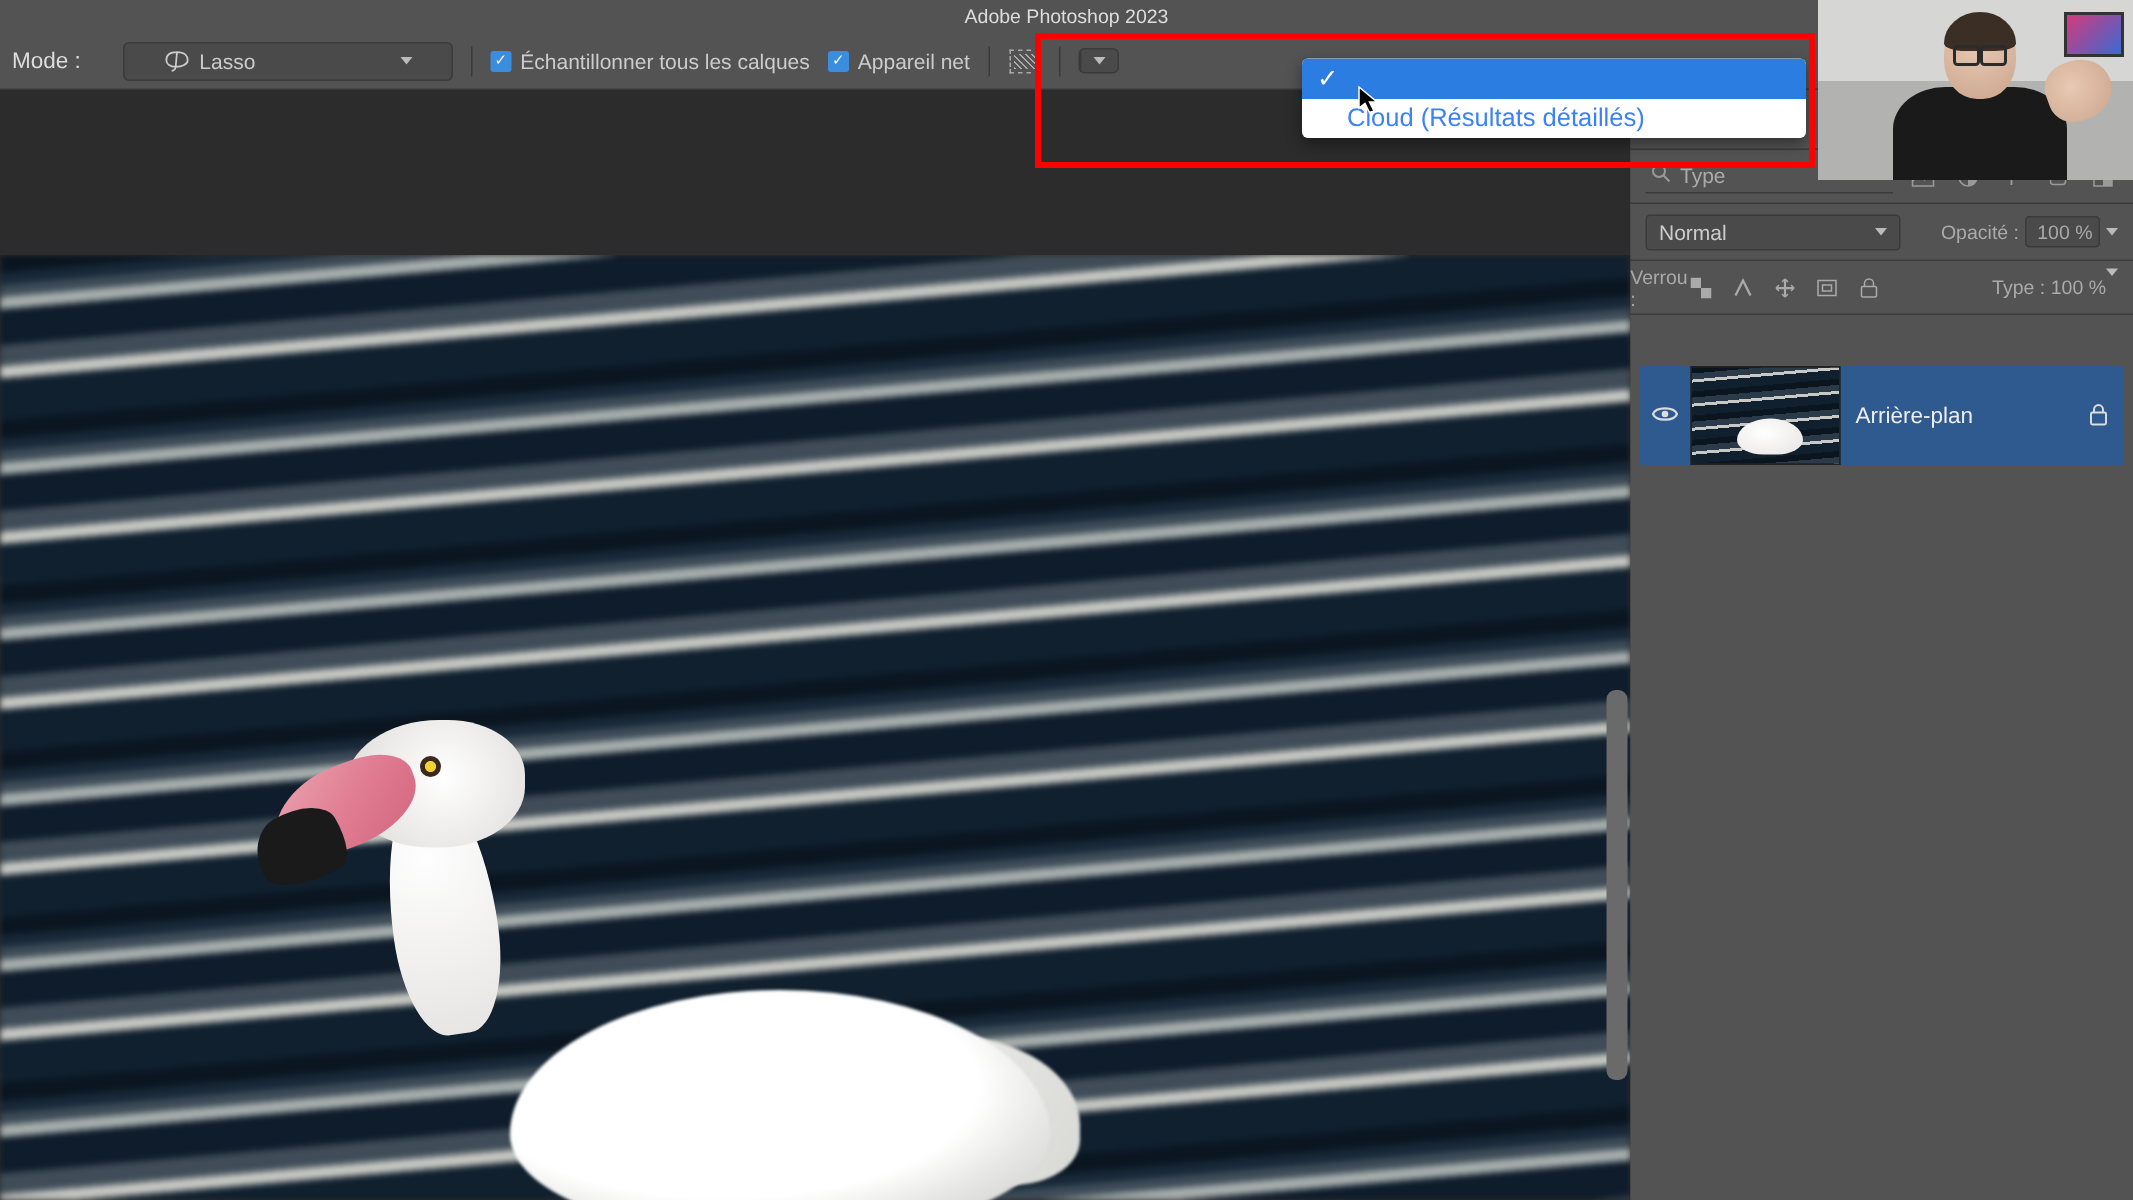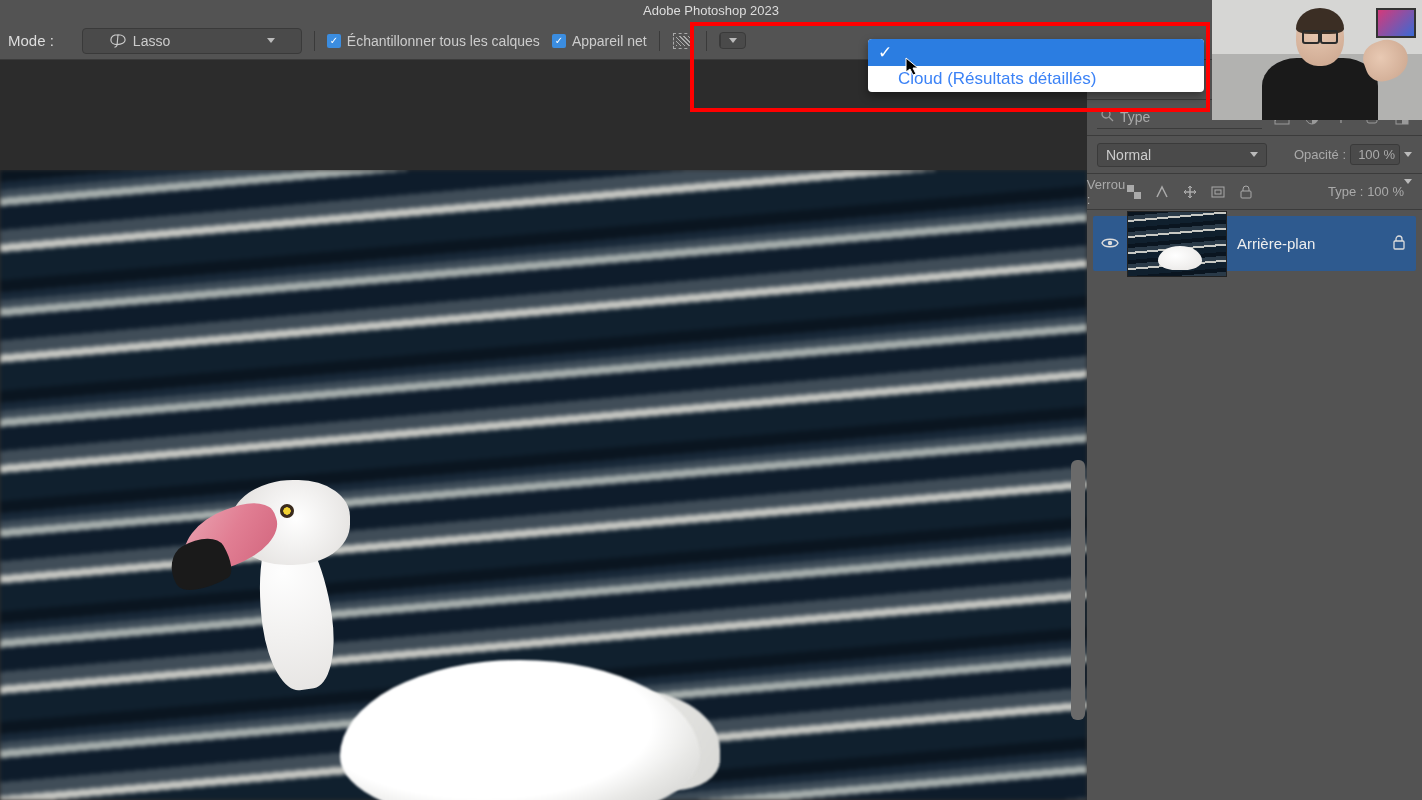--- a/index.html
+++ b/index.html
@@ -62,21 +62,21 @@
   .filter-row .search svg { flex:none; }
   .filter-row .fi { width:20px; height:20px; display:flex; align-items:center; justify-content:center; color:#9a9a9a; }
   .blend-row { height:38px; border-bottom:1px solid #3b3b3b; display:flex; align-items:center; padding:0 10px; justify-content:space-between; }
   .blend-row .drop { background:#4a4a4a; border:1px solid #3a3a3a; border-radius:3px; padding:3px 8px; width:170px; display:flex; justify-content:space-between; align-items:center; font-size:14px; color:#ccc; }
   .blend-row .opacity { display:flex; align-items:center; gap:4px; font-size:13px; color:#aaa; }
   .blend-row .val { background:#4a4a4a; border:1px solid #3a3a3a; border-radius:3px; padding:2px 4px; width:50px; text-align:right; font-size:13px; }
   .lock-row { height:36px; border-bottom:1px solid #3b3b3b; display:flex; align-items:center; padding:0 10px; justify-content:space-between; font-size:13px; color:#aaa; }
   .lock-row .locks { display:flex; gap:10px; align-items:center; }
   .lock-row .locks span { display:flex; align-items:center; justify-content:center; width:18px; height:18px; color:#aaa; }
   .layers { flex:1; padding:6px; display:flex; flex-direction:column; gap:4px; }
-  .layer { display:flex; align-items:center; background:#2e5a8f; border-radius:2px; padding:0 10px 0 0; height:55px; }
+  .layer { display:flex; align-items:center; background:#2e5a8f; border-radius:2px; padding:0 10px 0 0; height:66px;margin-top:28px; }
   .layer .vis { width:34px; text-align:center; color:#ddd; }
   .layer .thumb { width:100px; height:66px; margin:5px 10px 5px 0; border:1px solid #222; background:#222; position:relative; overflow:hidden; flex:none; }
   .layer .thumb .mini-water { position:absolute; inset:0; background:
     repeating-linear-gradient(175deg,#0a1520 0 4px,#2a3a48 4px 8px,#c8c9c4 8px 10px,#10202e 10px 16px); filter:blur(.5px); }
   .layer .thumb .mini-bird { position:absolute; left:30px; bottom:6px; width:44px; height:24px; background:radial-gradient(ellipse at 40% 40%,#fff,#e6e4e2); border-radius:50% 50% 40% 40% / 60% 60% 40% 40%; }
   .layer .name { flex:1; color:#eee; font-size:15px; }
   .layer .lock { color:#ccc; }
 
   
   .webcam { position:absolute; right:0; top:0; width:210px; height:120px; background:#3a3f3a; z-index:70; overflow:hidden; }

